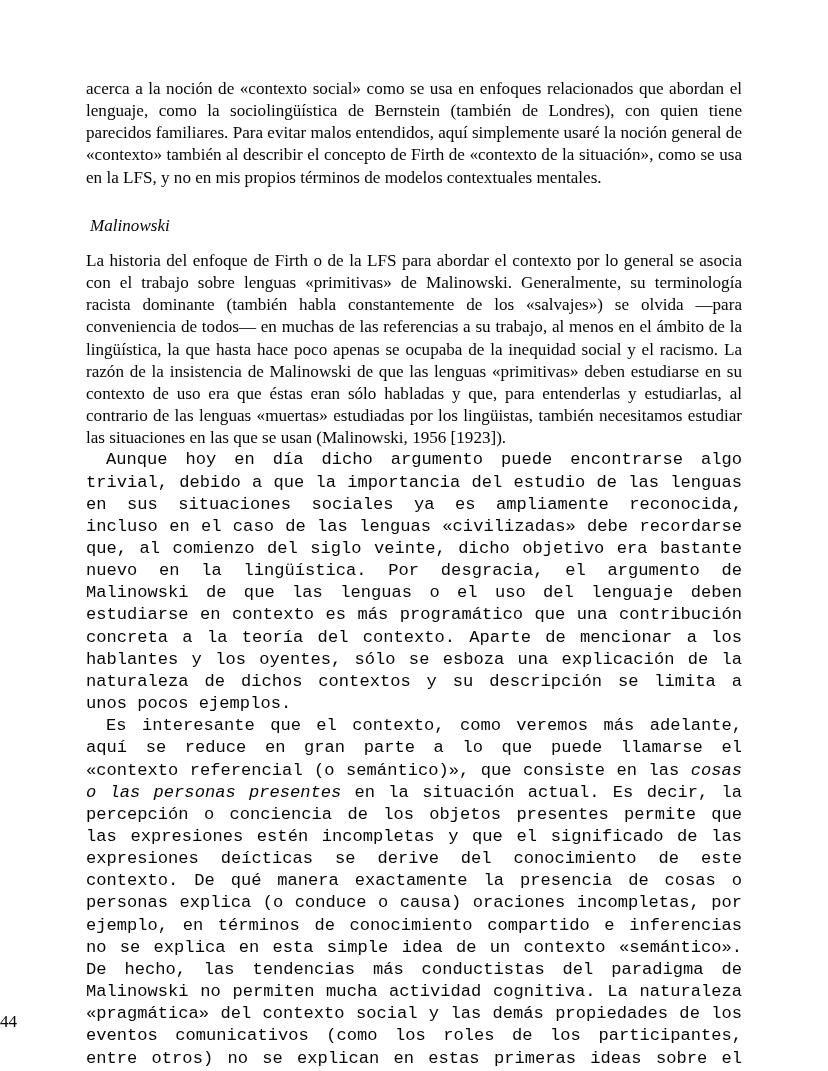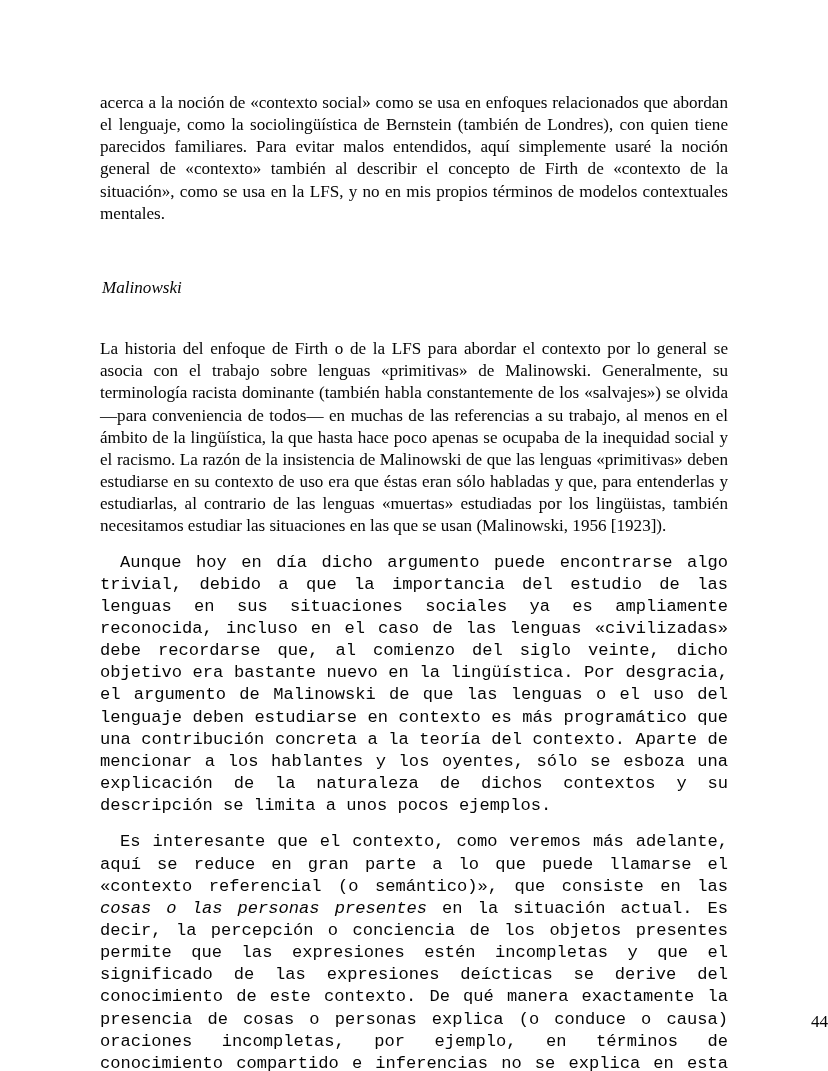--- a/index.html
+++ b/index.html
@@ -21,53 +21,53 @@
   }
 
   .text-column {
     position: absolute;
     left: 86px;
     top: 78px;
     width: 656px;
   }
 
   p.body-par {
-    margin: 14px;
+    margin: 0;
     font-size: 17.1px;
     line-height: 22.15px;
     text-align: justify;
     text-justify: inter-word;
     hyphens: none;
     color: #050505;
   }
 
   p.body-par.indented {
     text-indent: 20px;
     font-family: Liberation Mono, monospace;
   }
 
   h2.section-heading {
-    margin: 16px;
+    margin: 4px;
     font-size: 17.1px;
     line-height: 22.15px;
     font-style: italic;
     font-weight: normal;
     text-align: left;
     color: #050505;
   }
 
   .gap-before-heading { height: 22px; }
   .gap-after-heading  { height: 9px; }
 
   .page-number {
     position: absolute;
     left: 0;
     right: 0;
     top: 1012px;
-    text-align: right;
+    text-align: left;
     font-size: 17.1px;
     line-height: 20px;
     color: #050505;
     font-family: "Liberation Serif", "DejaVu Serif", serif;
   }
 
   em.inline-italic { font-style: italic; }
 </style>
 </head>
 <body>

